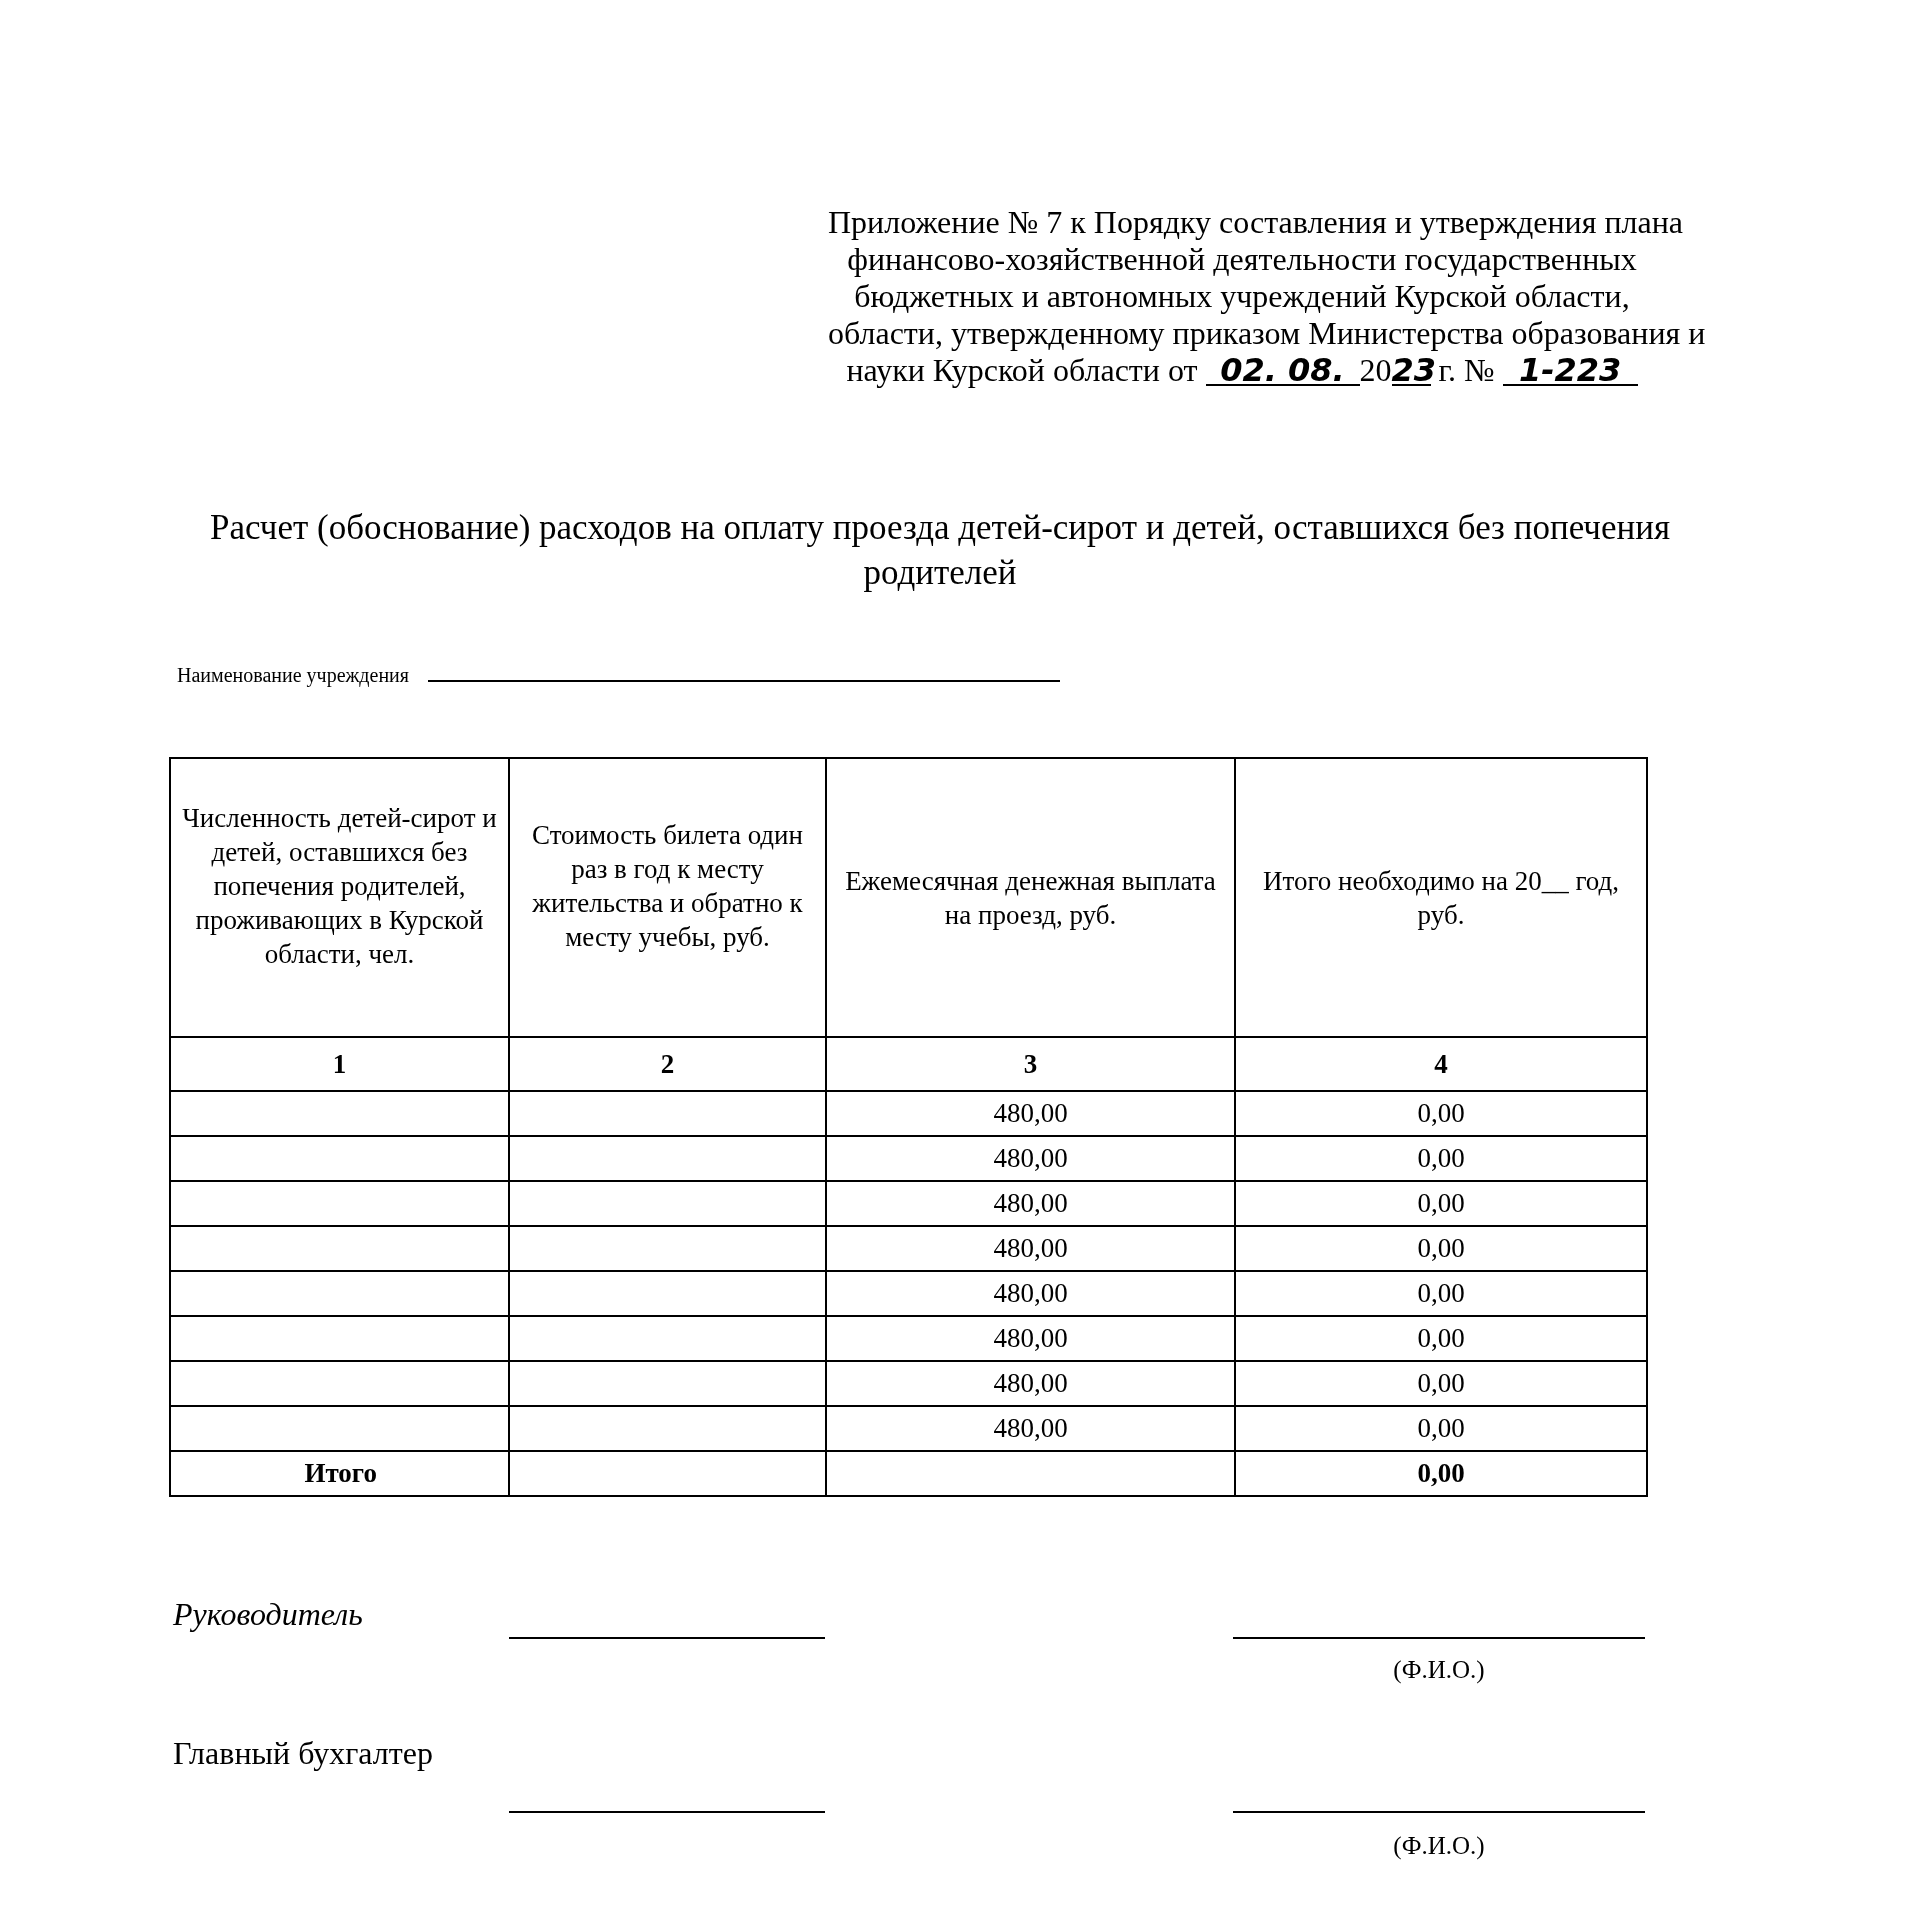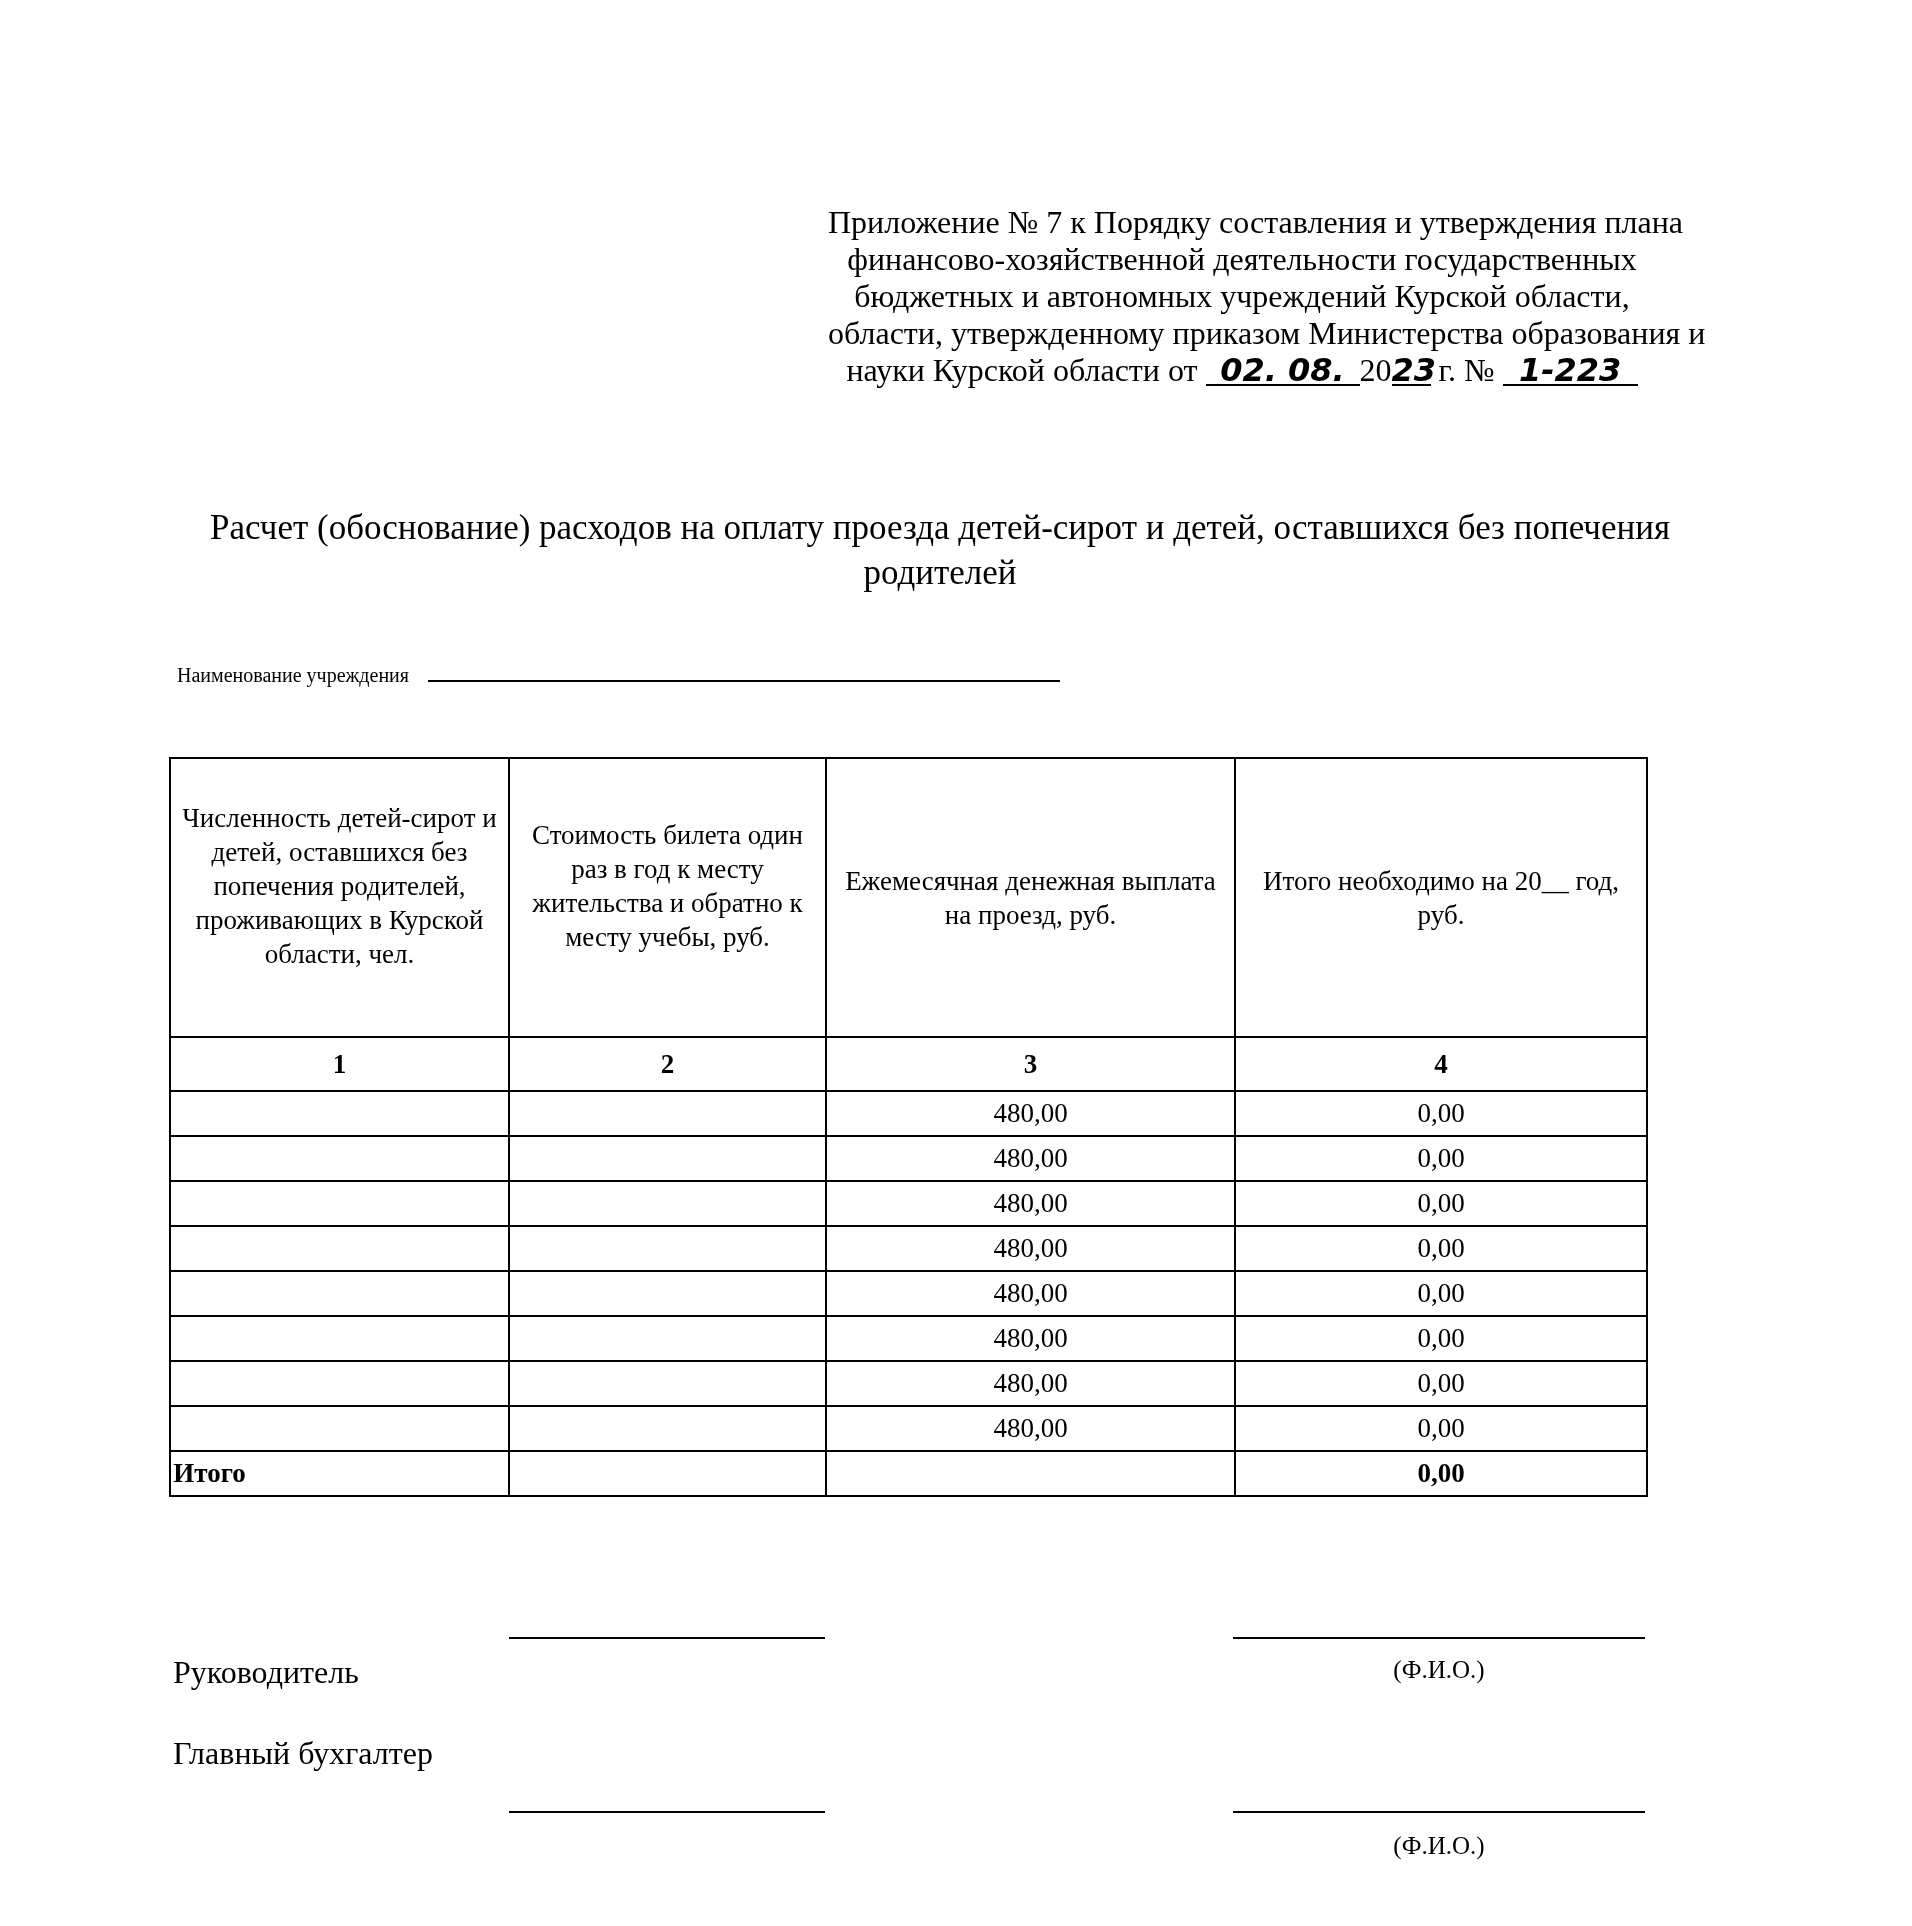--- a/index.html
+++ b/index.html
@@ -30,21 +30,21 @@
   #tbl td, #tbl th { border:2.3px solid #000; padding:0; text-align:center;
                      vertical-align:middle; font-weight:normal; }
   #tbl col.c1 { width:339px; } #tbl col.c2 { width:317px; }
   #tbl col.c3 { width:409px; } #tbl col.c4 { width:412px; }
   #tbl tr.head th { height:277px; line-height:34px; }
   #tbl tr.head th .txt { display:block; padding:0 7.7px; }
   #tbl tr.head th.c1 .txt, #tbl tr.head th.c2 .txt { margin-top:-23px; }
   #tbl tr.num td { height:52px; font-weight:bold; }
   #tbl tr.data td { height:43px; line-height:39px; }
   #tbl tr.total td { height:43px; font-weight:bold; }
-  #tbl tr.total td.label { text-align:left; padding-left:2.3px; }
+  #tbl tr.total td.label { text-align:center; padding-left:2.3px; }
 
   
   .sig-label { font-size:32px; line-height:39px; white-space:nowrap; }
   .sig-line { border-bottom:2.7px solid #000; height:0; }
   .fio { font-size:25px; text-align:center; }
 </style>
 </head>
 <body>
 
 <div id="appendix" class="abs">
@@ -148,21 +148,21 @@
   <tbody>
       <tr class="total">
     <td class="label">Итого</td>
     <td></td>
     <td></td>
     <td>0,00</td>
   </tr>
 </tbody>
   </table>
 
-<div class="abs sig-label" style="left:173px; top:1653px;">Руководитель</div>
+<div class="abs sig-label" style="left:173px; top:1595px;font-style:italic;">Руководитель</div>
 <div class="abs sig-line" style="left:509px; top:1637px; width:316px;"></div>
 <div class="abs sig-line" style="left:1233px; top:1637px; width:412px;"></div>
 <div class="abs fio" style="left:1233px; top:1656px; width:412px;">(Ф.И.О.)</div>
 
 <div class="abs sig-label" style="left:173px; top:1734px;">Главный бухгалтер</div>
 <div class="abs sig-line" style="left:509px; top:1811px; width:316px;"></div>
 <div class="abs sig-line" style="left:1233px; top:1811px; width:412px;"></div>
 <div class="abs fio" style="left:1233px; top:1832px; width:412px;">(Ф.И.О.)</div>
 
 

